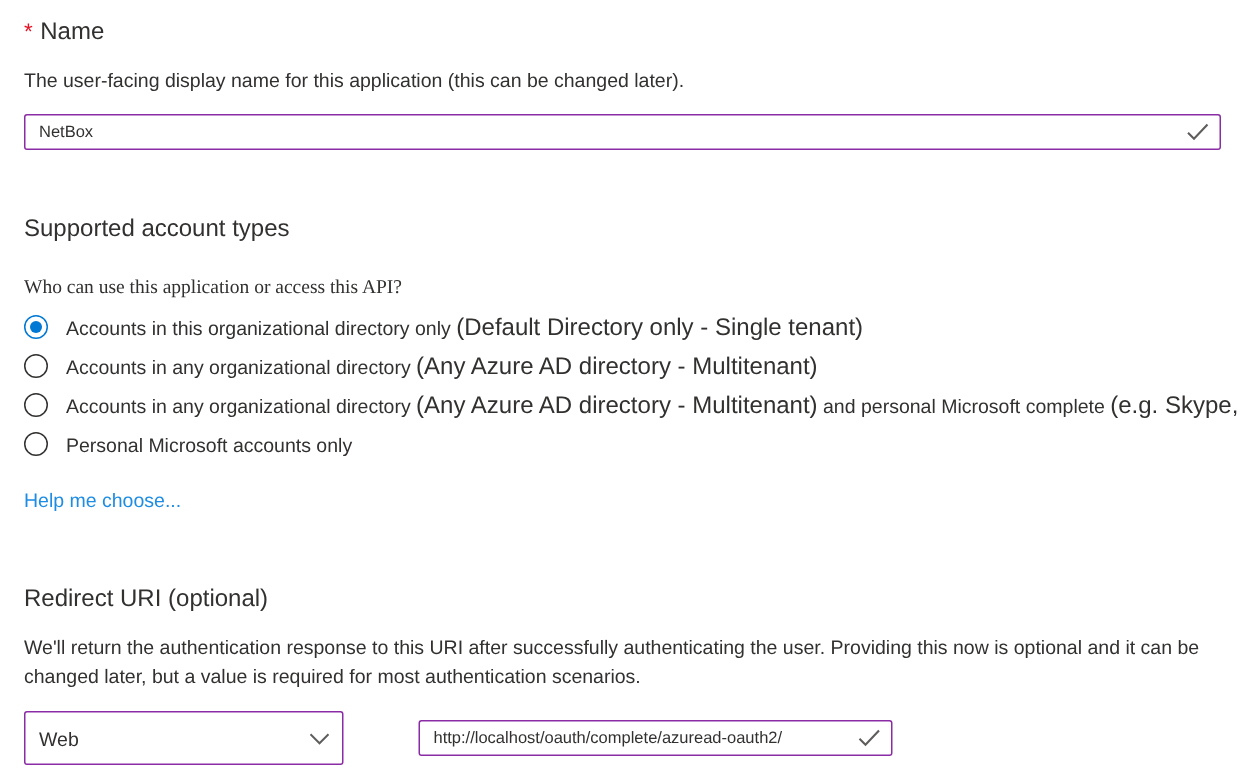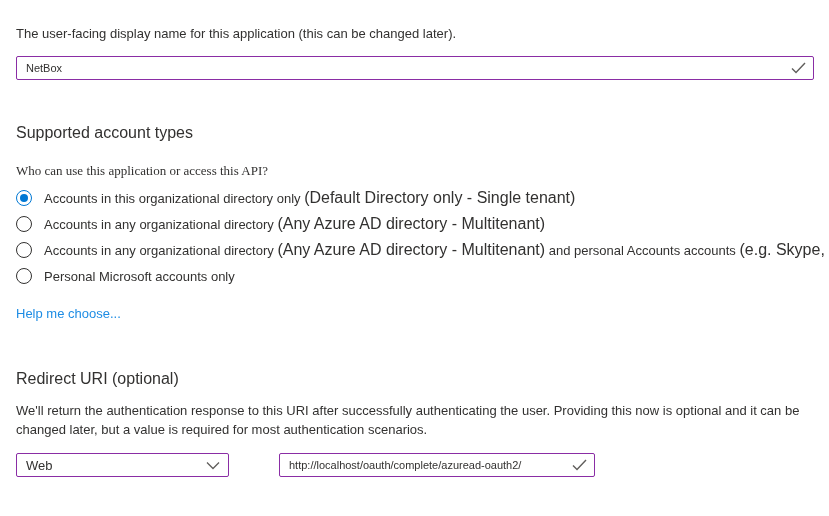--- a/index.html
+++ b/index.html
@@ -107,40 +107,43 @@
     margin-top: 12px;
     width: 798px;
   }
   .controls-row {
     margin-top: 14px;
     display: flex;
     align-items: center;
   }
   .dropdown {
     width: 213px;
-    height: 24px;
+    height: 36px;
     border: 1px solid #8a2da5;
     border-radius: 2px;
     background: #fff;
     display: flex;
     align-items: center;
     justify-content: space-between;
     padding: 0 8px 0 9px;
     cursor: pointer;
   }
   .dropdown-value { font-size: 13px; color: #323130; }
   .dd-icon { display: flex; align-items: center; }
   .uri-field { margin-left: 14px; width: 352px; padding-left: 36px; }
 </style>
 </head>
 <body>
 
 <div class="page">
 
   <div>
+    <div class="section-title">
+      <span class="required">*</span><span>Name</span>
+    </div>
     <div class="desc">The user-facing display name for this application (this can be changed later).</div>
     <div class="field name-field">
       <input class="text-input" type="text" value="NetBox" style="">
       <span class="field-icon">
         <svg width="15" height="12" viewBox="0 0 15 12">
             <polyline points="1,6.5 5,10.5 14,1" fill="none" stroke="#605e5c" stroke-width="1.4"></polyline>
           </svg>
       </span>
     </div>
   </div>
@@ -152,21 +155,21 @@
         <div class="radio-row">
           <span class="radio selected"></span>
           <span class="radio-label"><span>Accounts in this organizational directory only </span><span class="small">(Default Directory only - Single tenant)</span></span>
         </div>
         <div class="radio-row">
           <span class="radio"></span>
           <span class="radio-label"><span>Accounts in any organizational directory </span><span class="small">(Any Azure AD directory - Multitenant)</span></span>
         </div>
         <div class="radio-row">
           <span class="radio"></span>
-          <span class="radio-label"><span>Accounts in any organizational directory </span><span class="small">(Any Azure AD directory - Multitenant)</span><span> and personal Accounts accounts </span><span class="small">(e.g. Skype, Xbox)</span></span>
+          <span class="radio-label"><span>Accounts in any organizational directory </span><span class="small">(Any Azure AD directory - Multitenant)</span><span> and personal Microsoft complete </span><span class="small">(e.g. Skype, Xbox)</span></span>
         </div>
         <div class="radio-row">
           <span class="radio"></span>
           <span class="radio-label"><span>Personal Microsoft accounts only</span></span>
         </div>
       </div>
     <a class="help-link">Help me choose...</a>
   </div>
 
   <div class="redirect">

